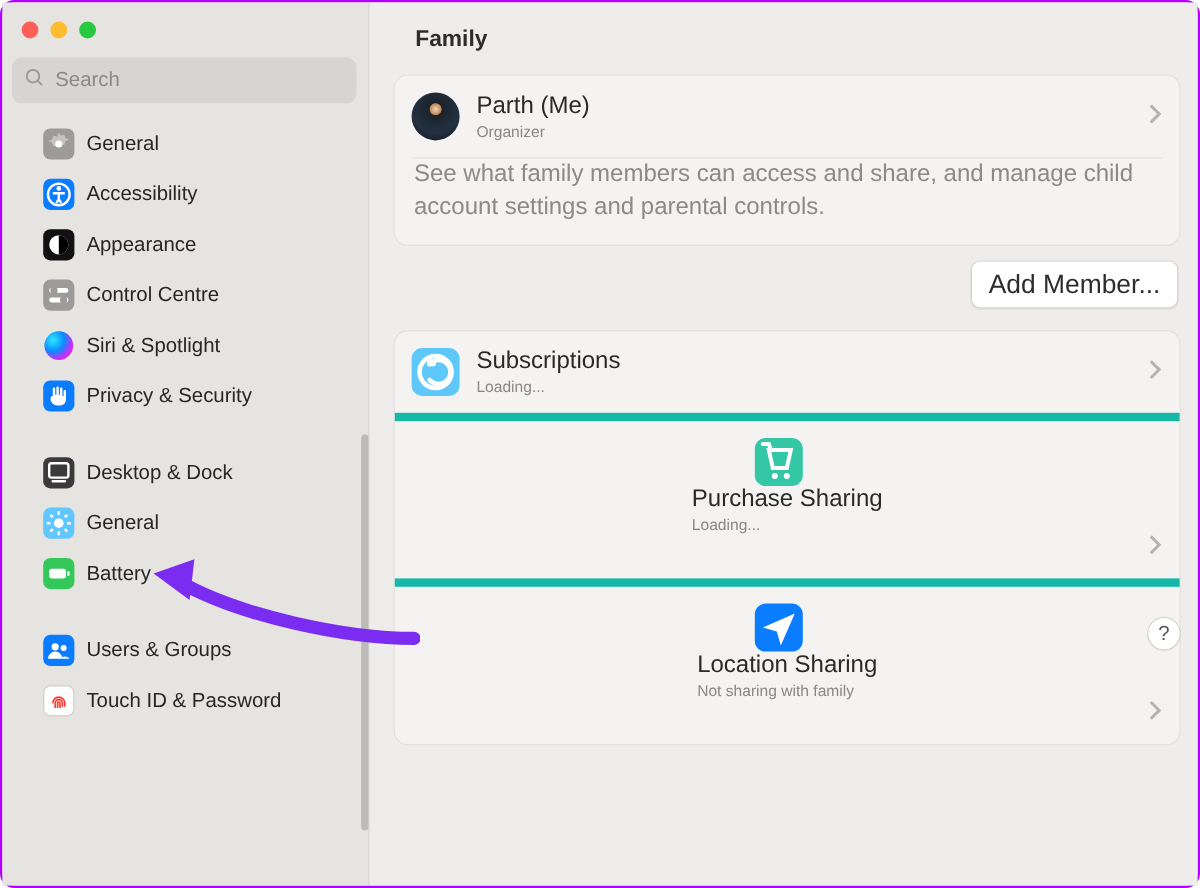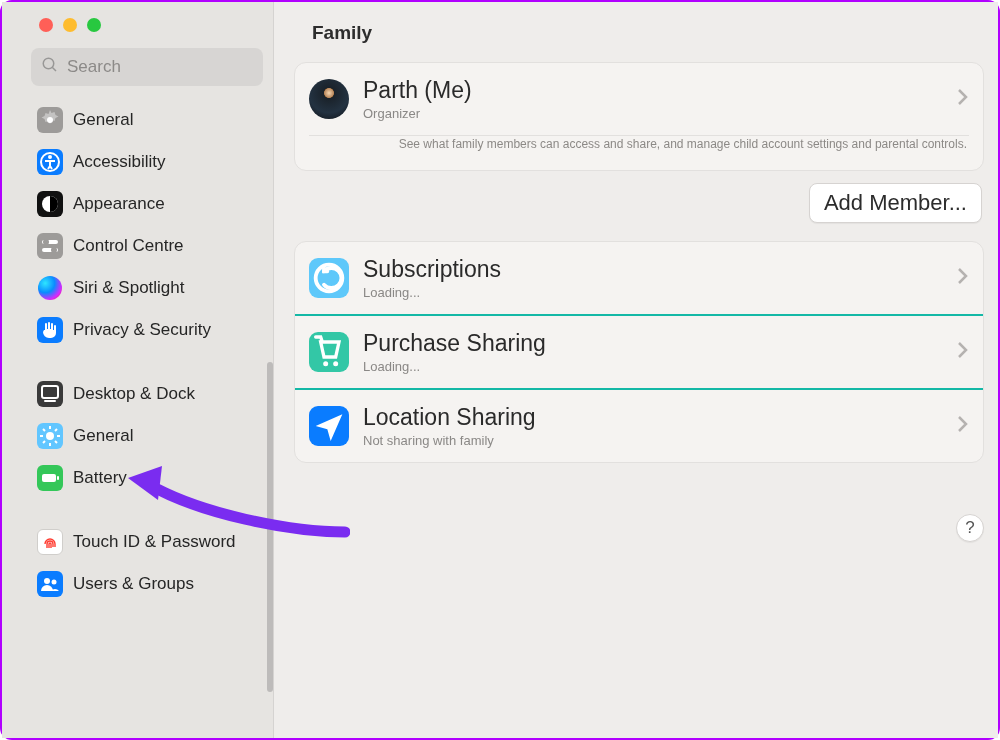--- a/index.html
+++ b/index.html
@@ -13,27 +13,26 @@
   }
   .frame {
     width: 1000px; height: 740px;
     border: 2px solid #b100ff;
     border-radius: 12px;
     display: flex;
     background: #efedeb;
   }
   
   .sidebar {
-    width: 272px;
+    width: 306px;
     background: #e6e4e1;
     border-right: 1px solid #d5d3d1;
     display: flex;
     flex-direction: column;
     position: relative;
-    padding-left: 21px;
   }
   .traffic {
     display: flex;
     gap: 10px;
     padding: 16px 14px 10px 16px;
   }
   .tl { width: 14px; height: 14px; border-radius: 50%; }
   .tl.red { background: #ff5f57; }
   .tl.yel { background: #febc2e; }
   .tl.grn { background: #28c840; }
@@ -44,21 +43,21 @@
     border-radius: 8px;
     padding: 6px 10px;
     height: 38px;
   }
   .search svg { width: 18px; height: 18px; margin-right: 8px; opacity: .55; }
   .search input {
     border: none; background: transparent; outline: none;
     font-size: 17px; color: #333; width: 100%;
   }
   .search input::placeholder { color: #8c8a88; }
-  .nav { padding: 4px 10px 0 8px; overflow: hidden; }
+  .nav { padding: 4px 10px 0 8px; overflow: hidden; margin-left: 20px; }
   .nav-item {
     display: flex; align-items: center;
     padding: 7px 6px;
     border-radius: 7px;
     margin-bottom: 2px;
     font-size: 17px;
     color: #262626;
   }
   .nav-item .icon {
     width: 26px; height: 26px; border-radius: 6px;
@@ -89,34 +88,34 @@
   .card {
     background: #f5f3f1;
     border: 1px solid #e2e0de;
     border-radius: 12px;
     margin: 0 0 12px 0;
   }
   .row {
     display: flex; align-items: center;
     padding: 14px 14px;
   }
-  .row + .row { border-top: 2px solid #14b8a6; }
+  .row + .row { border-top: 7px solid #14b8a6; flex-direction: column; }
   .row .lead {
     width: 40px; height: 40px; border-radius: 9px;
     margin-right: 14px; flex-shrink:0;
     display:flex; align-items:center; justify-content:center;
     overflow:hidden;
   }
-  .row .txt .title { font-size: 23px; color: #2a2a2a; }
+  .row .txt .title { font-size: 20px; color: #2a2a2a; }
   .row .txt .sub   { font-size: 13px; color: #8a8886; margin-top:2px; }
   .row .chev { margin-left: auto; color:#b5b2b0; }
   .row .chev svg { width:12px; height:18px; }
   .avatar { border-radius: 50% !important; background: radial-gradient(circle at 50% 35%, #f7d7b0 0%, #b8885e 14%, #8f602e 15%, #1a222a 16%, #233241 60%, #0d1015 100%); }
 
-  .desc { padding: 0 16px 18px 16px; font-size: 12px; color: #8c8986; line-height:1.35;text-align:right; }
+  .desc { padding: 0 16px 18px 16px; font-size: 20px; color: #8c8986; line-height:1.35; }
   .divider-inset { border-top:1px solid #e2e0de; margin:0 14px; }
 
   .btn-row { display:flex; justify-content:flex-end; margin: 10px 2px 18px 0; }
   .btn {
     background:#fff; border:1px solid #d6d3d1; border-radius:8px;
     padding:6px 14px; font-size:22px; color:#2c2c2c;
     box-shadow: 0 1px 1px rgba(0,0,0,.05);
   }
 
   .help {
@@ -267,36 +266,36 @@
               <rect x="4" y="8" width="14" height="8" rx="2"></rect>
               <rect x="19" y="10" width="2" height="4" rx="1"></rect>
             </svg>
         </span>
         <span>Battery</span>
       </div>
 
       <div class="spacer"></div>
 
       <div class="nav-item">
+        <span class="icon bg-dblue">
+          <svg viewBox="0 0 24 24" fill="#fff">
+              <circle cx="9" cy="9" r="3"></circle>
+              <circle cx="16" cy="10" r="2.5"></circle>
+              <path d="M3 19a6 6 0 0112 0zM13 19a5 5 0 018 0z"></path>
+            </svg>
+        </span>
+        <span>Users &amp; Groups</span>
+      </div>
+      <div class="nav-item">
         <span class="icon bg-white">
           <svg viewBox="0 0 24 24" fill="none" stroke="#ff3b30" stroke-width="1.4">
               <path d="M7 14a5 5 0 1110 0v3M9 18v-4a3 3 0 116 0v3M11 18v-4a1 1 0 112 0v4"></path>
             </svg>
         </span>
         <span>Touch ID &amp; Password</span>
-      </div>
-      <div class="nav-item">
-        <span class="icon bg-dblue">
-          <svg viewBox="0 0 24 24" fill="#fff">
-              <circle cx="9" cy="9" r="3"></circle>
-              <circle cx="16" cy="10" r="2.5"></circle>
-              <path d="M3 19a6 6 0 0112 0zM13 19a5 5 0 018 0z"></path>
-            </svg>
-        </span>
-        <span>Users &amp; Groups</span>
       </div>
     </nav>
 
     <div class="scroll-indicator"></div>
   </aside>
 
   <main class="content">
     <h1>Family</h1>
 
     <section class="card">

